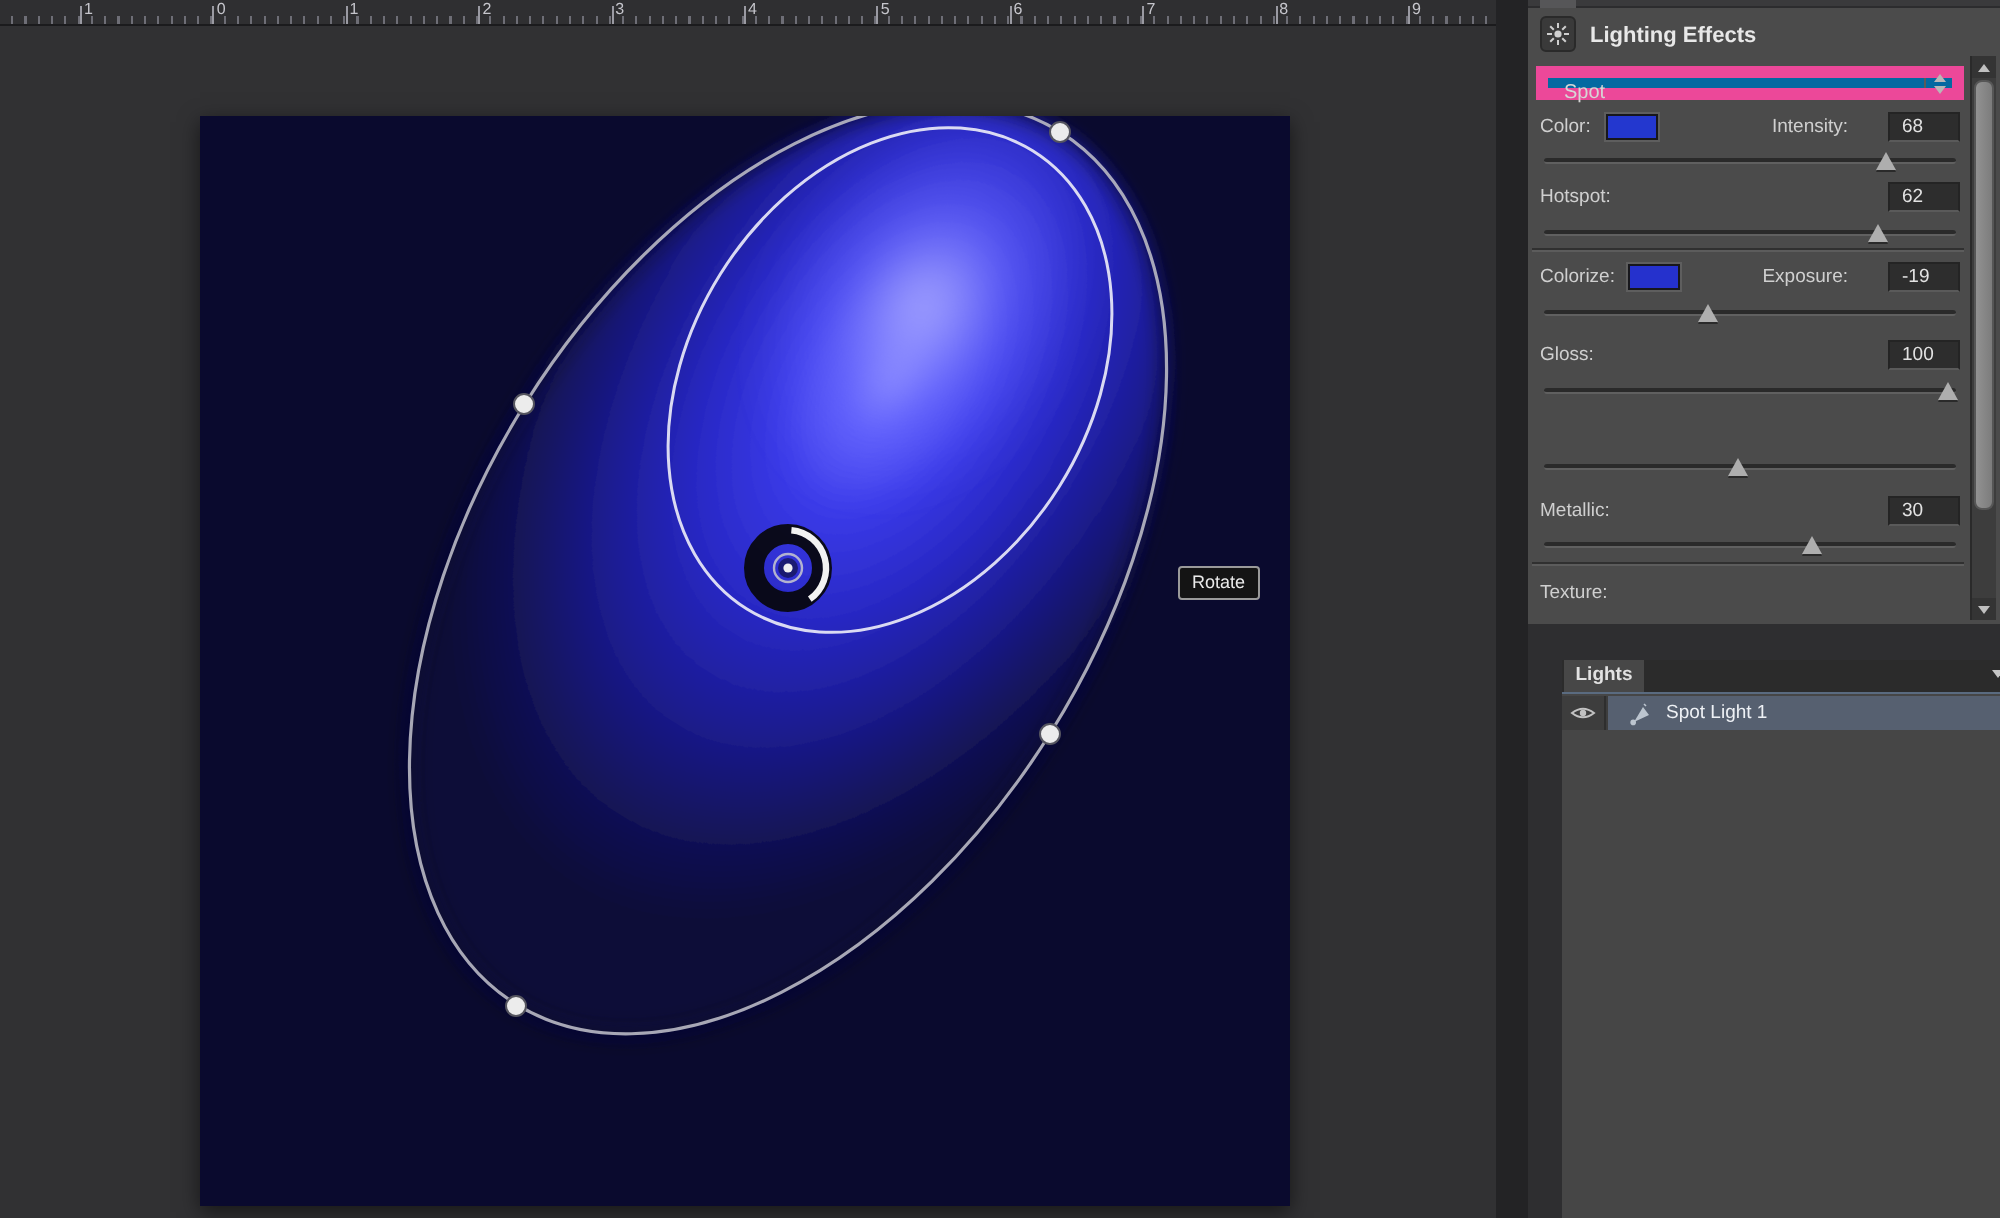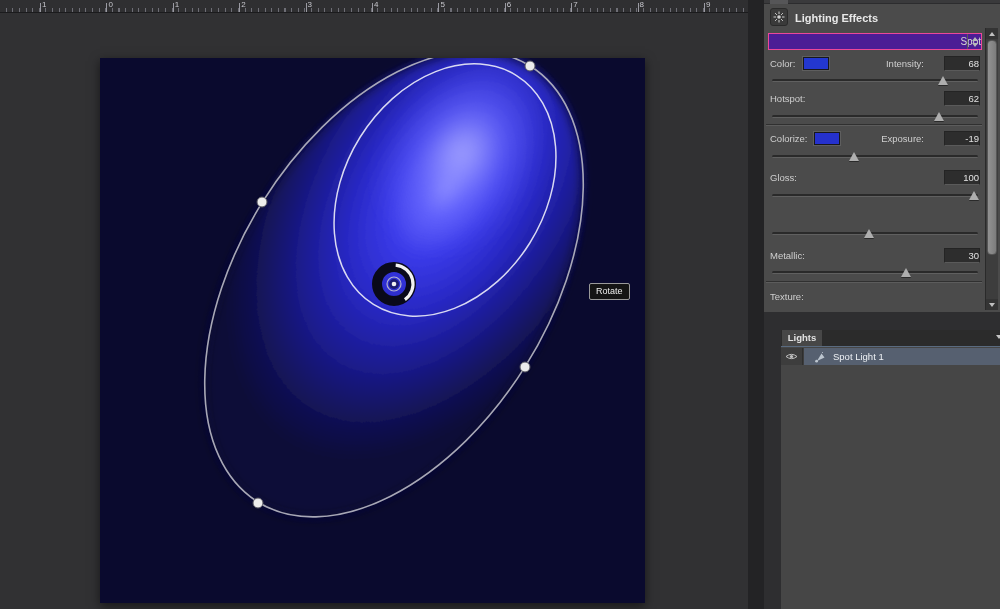--- a/index.html
+++ b/index.html
@@ -19,30 +19,30 @@
   .canvas-doc { position:absolute; left:100px; top:58px; width:545px; height:545px;
            background:#0a0a2e; overflow:hidden; box-shadow:0 3px 10px rgba(0,0,0,.55); }
   .tooltip { position:absolute; left:489px; top:225px; padding:2px 6px 3px 6px;
            background:#141414; border:1px solid #9a9a9a; border-radius:2px;
            color:#ebebeb; font-size:9px; line-height:10px; }
 
   
   .dock-divider { position:absolute; left:748px; top:0; width:16px; height:609px; background:#232325; }
   .panel-dock { position:absolute; left:764px; top:0; width:236px; height:609px; background:#2e2e30; }
 
-  .fx-panel { position:absolute; left:0; top:0; width:236px; height:312px; background:#4b4b4b;text-align:right; }
+  .fx-panel { position:absolute; left:0; top:0; width:236px; height:312px; background:#4b4b4b; }
   .fx-topstrip { position:absolute; left:0; top:0; width:100%; height:4px; background:#3a3a3c; border-bottom:1px solid #2c2c2e; }
   .fx-topstrip .notch { position:absolute; left:6px; top:0; width:18px; height:4px; background:#565658; }
 
   .fx-header { position:absolute; left:0; top:6px; width:100%; height:24px; }
   .fx-icon { position:absolute; left:6px; top:2px; width:18px; height:18px; background:#3a3a3a;
              border:1px solid #2a2a2a; border-radius:3px; display:flex; align-items:center; justify-content:center; }
   .fx-title { position:absolute; left:31px; top:6px; font-size:11px; font-weight:bold; color:#e8e8e8; }
 
-  .dropdown { position:absolute; height:17px; background:#4c1d95; border:1px solid #ec4899;
+  .dropdown { position:absolute; height:17px; background:#0369a1; border:6px solid #ec4899;
               color:#d6d6d6; font-size:10px; line-height:15px; padding-left:8px; }
   .dropdown .stepper { position:absolute; right:0; top:0; width:14px; height:100%;
               border-left:1px solid #5a5a5a; display:flex; flex-direction:column;
               align-items:center; justify-content:center; gap:2px; }
   .tri-up { width:0; height:0; border-left:3px solid transparent; border-right:3px solid transparent;
             border-bottom:4px solid #b8b8b8; }
   .tri-dn { width:0; height:0; border-left:3px solid transparent; border-right:3px solid transparent;
             border-top:4px solid #b8b8b8; }
   .preset-dd { left:4px; top:33px; width:214px; }
   .texture-dd { left:46px; top:287px; width:172px; }

